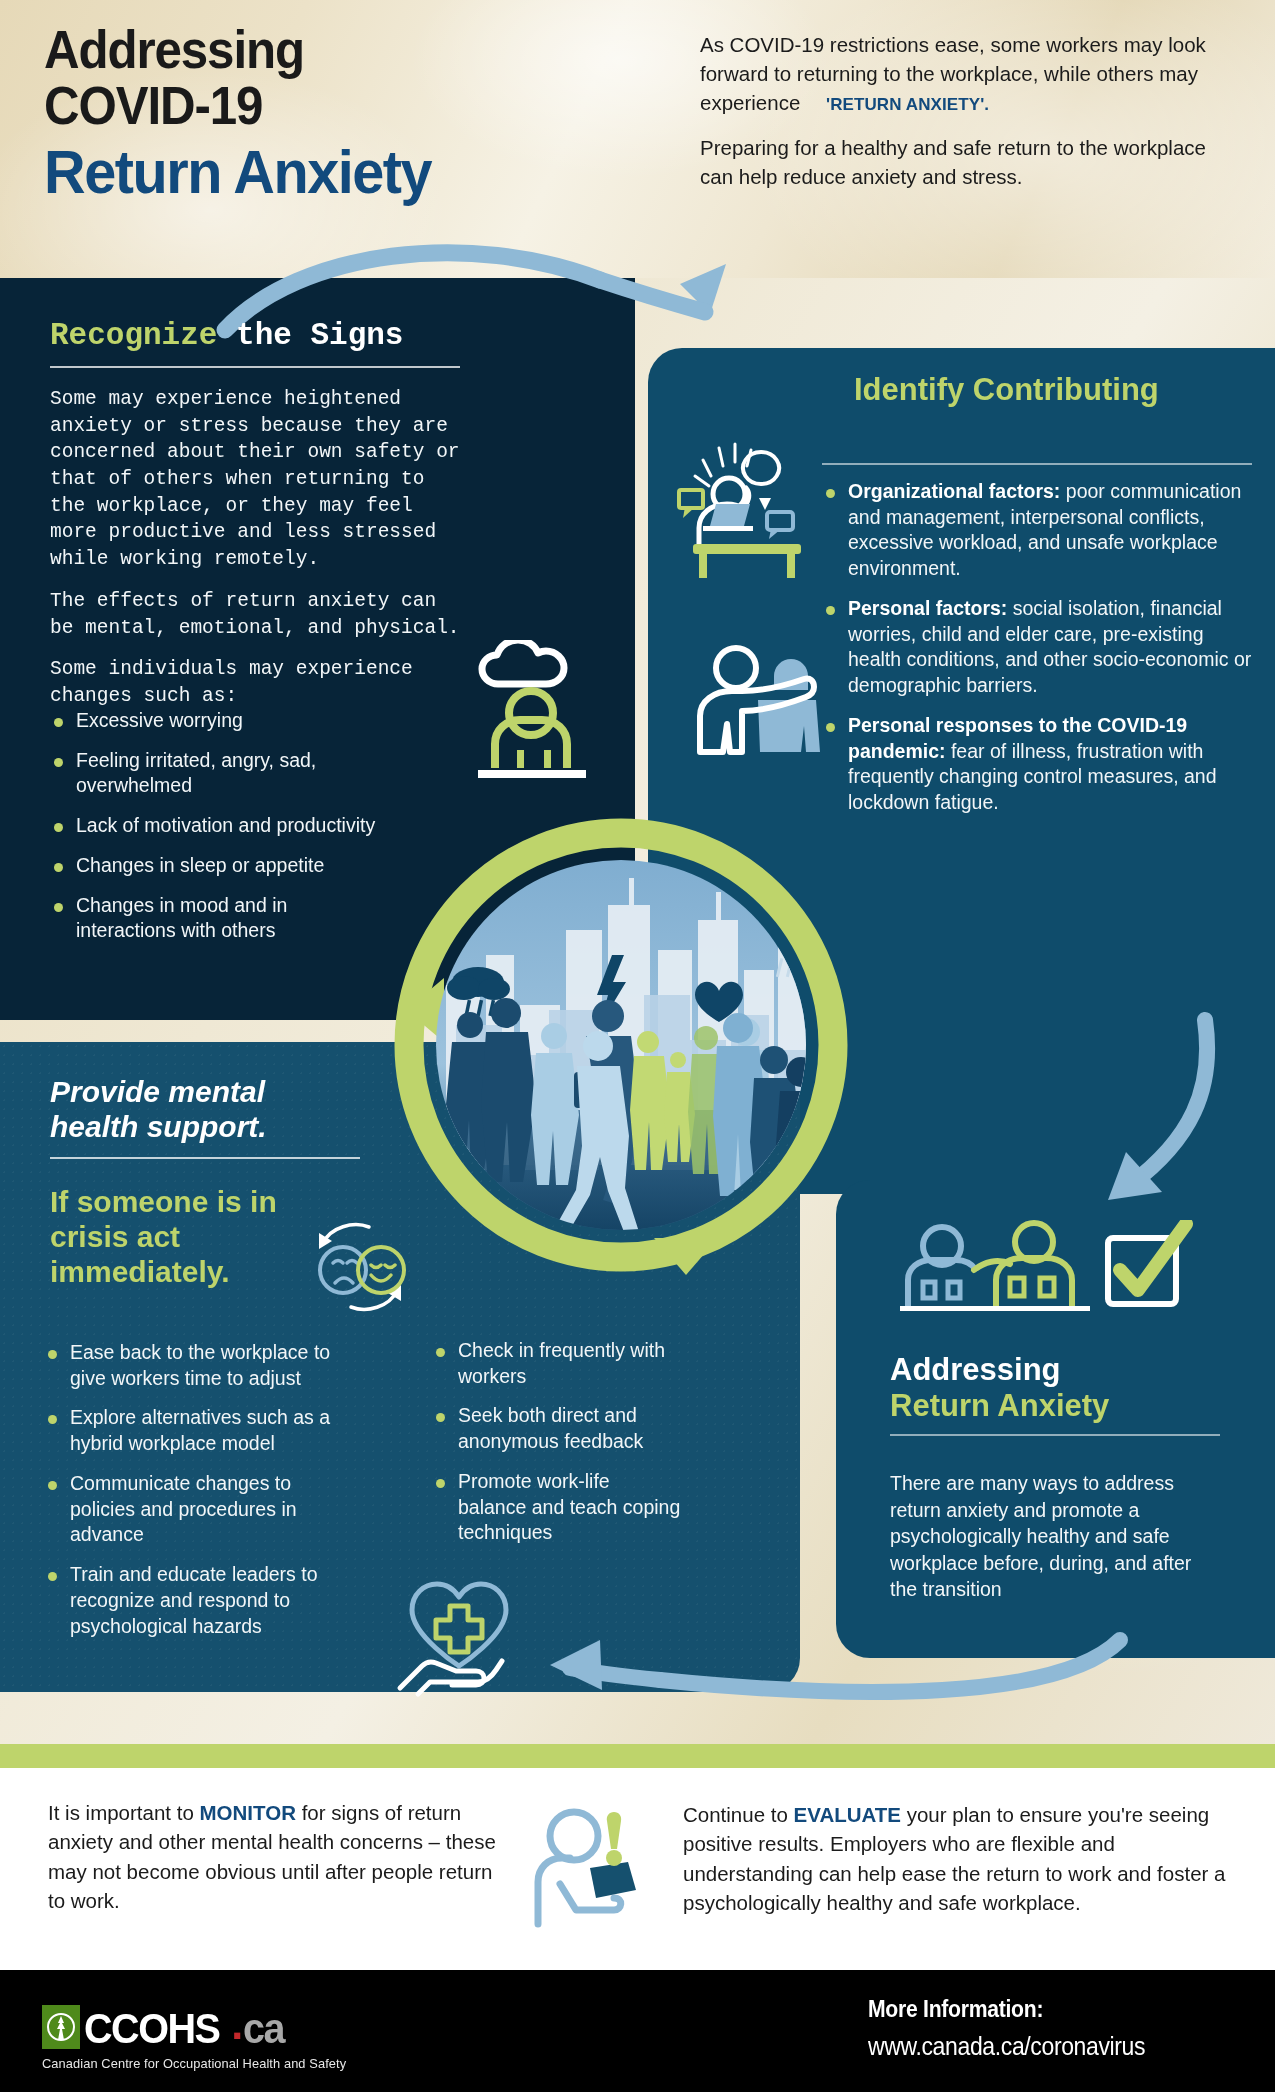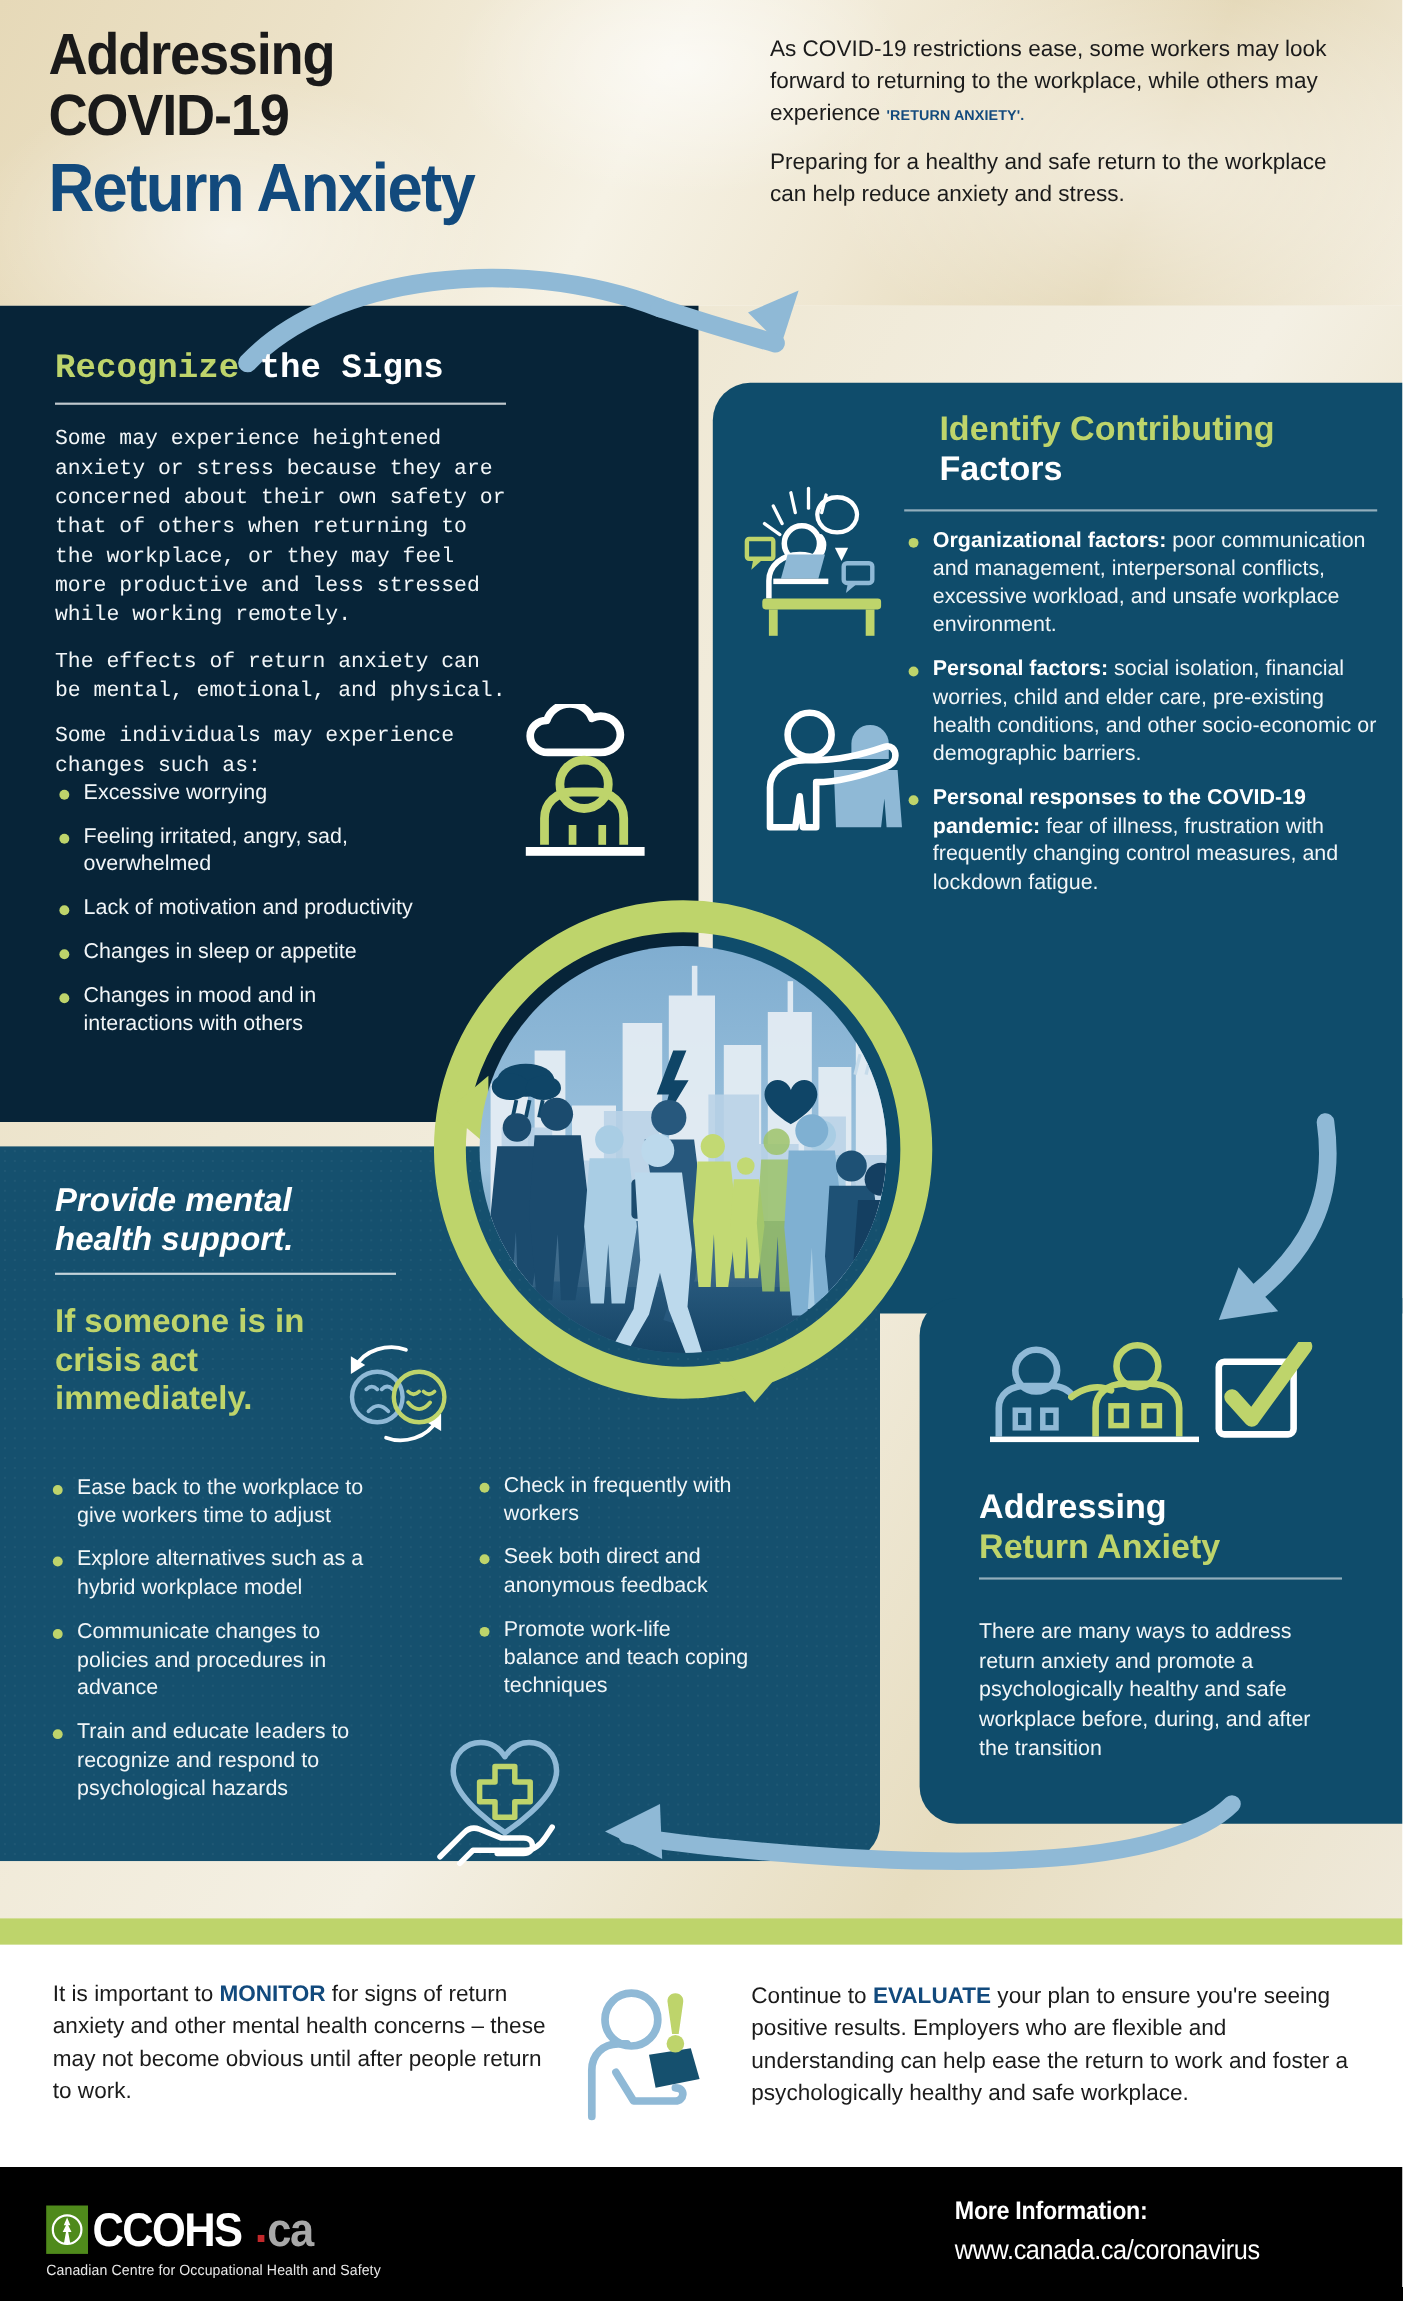--- a/index.html
+++ b/index.html
@@ -32,21 +32,21 @@
   }
   .title-line2 {
     font-size: 62px; font-weight: 700; color: #124a7d;
     letter-spacing: -1.6px; line-height: 1.05; margin-top: 6px;
     transform: scaleX(0.93); transform-origin: left center;
   }
   .header-copy { position: absolute; left: 700px; top: 30px; width: 530px; }
   .header-copy p {
     font-size: 20.5px; line-height: 1.42; color: #1b1b1b; margin-bottom: 16px;
   }
-  .hl-blue { color: #124a7d; font-weight: 700; font-size: 13px; letter-spacing: .1px; }
+  .hl-blue { color: #124a7d; font-weight: 700; font-size: 17px; letter-spacing: .1px; margin-left: 20px; }
 
   
   .body-bg {
     position: absolute; left: 0; top: 278px; width: 1275px; height: 1472px;
     background:
       radial-gradient(ellipse 400px 240px at 180px 1240px, rgba(255,255,255,.30), rgba(255,255,255,0) 70%),
       radial-gradient(ellipse 330px 200px at 1120px 1260px, rgba(255,255,255,.26), rgba(255,255,255,0) 70%),
       linear-gradient(120deg, #e8dcbb 0%, #efe8d4 30%, #f4f0e4 55%, #e7ddc0 78%, #efe9da 100%);
   }
 
@@ -348,21 +348,20 @@
     <path d="M46,44 c-9,0 -16,-7 -16,-15 0,-8 7,-14 15,-14 3,-9 11,-15 21,-15 9,0 17,5 20,13 2,-1 5,-2 8,-2 10,0 18,8 18,17 0,9 -8,16 -18,16z" fill="none" stroke="#ffffff" stroke-width="7" stroke-linejoin="round"></path>
     <circle cx="79" cy="73" r="22" fill="none" stroke="#bed46b" stroke-width="8"></circle>
     <path d="M43,128 v-24 c0,-14 11,-24 25,-24 h22 c14,0 25,10 25,24 v24" fill="none" stroke="#bed46b" stroke-width="8"></path>
     <rect x="65" y="110" width="7" height="18" fill="#bed46b"></rect>
     <rect x="92" y="110" width="7" height="18" fill="#bed46b"></rect>
     <rect x="26" y="130" width="108" height="8" fill="#ffffff"></rect>
   </svg>
 
   <div id="ident-title">
     <div class="sec-title t-green">Identify Contributing</div>
-    <div class="sec-title t-white">Factors</div>
   </div>
   <div id="ident-list">
     <div class="rule-thin"></div>
     <ul class="bl">
       <li><b>Organizational factors:</b><span> poor communication and management, interpersonal conflicts, excessive workload, and unsafe workplace environment.</span></li>
       <li><b>Personal factors:</b><span> social isolation, financial worries, child and elder care, pre-existing health conditions, and other socio-economic or demographic barriers.</span></li>
       <li><b>Personal responses to the COVID-19 pandemic:</b><span> fear of illness, frustration with frequently changing control measures, and lockdown fatigue.</span></li>
     </ul>
   </div>
 

